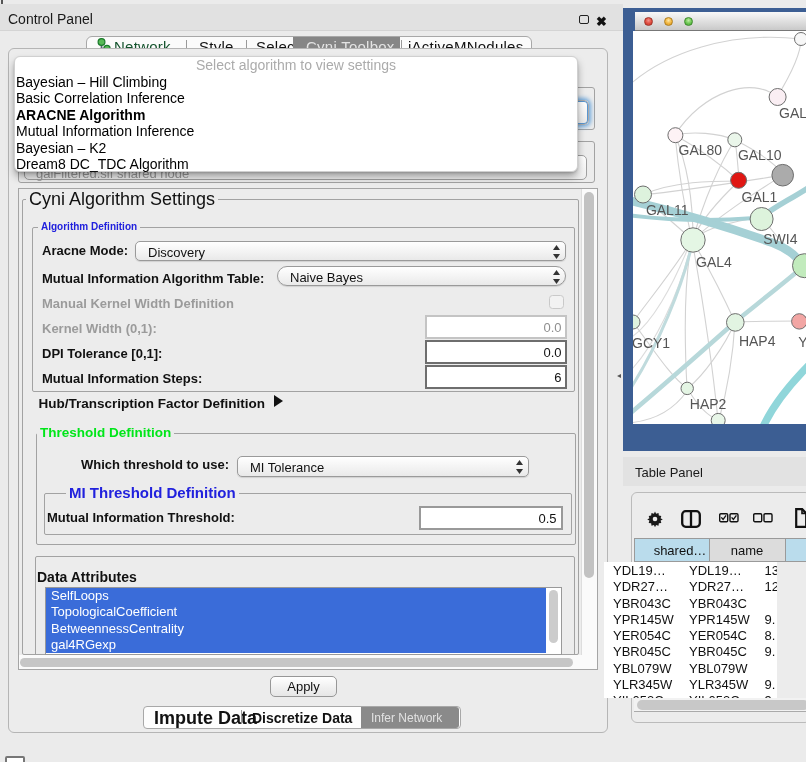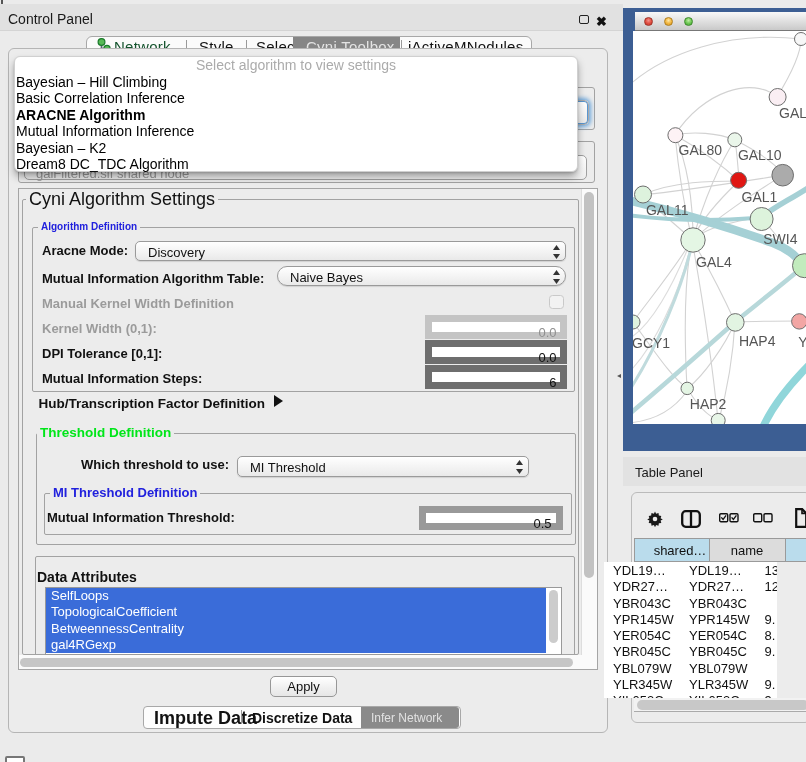--- a/index.html
+++ b/index.html
@@ -2,21 +2,21 @@
 <html><head>
 <meta charset="utf-8">
 <style>
 * { margin:0; padding:0; box-sizing:border-box; }
 html,body { width:806px; height:762px; background:#ebebeb; font-family:"Liberation Sans", sans-serif; }
 #stage { position:relative; width:806px; height:762px; overflow:hidden; }
 .abs { position:absolute; }
 .b { font-weight:bold; }
 .lbl { position:absolute; font-size:13px; line-height:13px; font-weight:bold; color:#111; white-space:nowrap; }
 .gray { color:#9b9b9b; }
-.field { position:absolute; background:#fff; border:7px solid #0369a1; font-size:13px; text-align:right; padding-right:5px; color:#111; }
+.field { position:absolute; background:#fff; border:2px solid #0369a1; font-size:13px; text-align:right; padding-right:5px; color:#111; }
 .combo { position:absolute; border:1px solid #9a9a9a; border-radius:5px; background:linear-gradient(#ffffff,#f2f2f2 60%,#e9e9e9); box-shadow:0 1px 1px rgba(0,0,0,0.12); }
 .combo .ctext { position:absolute; left:12px; top:3px; font-size:13px; color:#111; white-space:nowrap; }
 .combo .arr { position:absolute; right:4px; top:2px; width:9px; height:16px; }
 .gbox { position:absolute; border:1px solid #a2a2a2; border-radius:3px; }
 .gtitle { position:absolute; background:#ececec; padding:0 3px; white-space:nowrap; line-height:14px; }
 </style>
 </head>
 <body>
 <div id="stage">
 
@@ -98,29 +98,29 @@
 <div class="lbl" style="left:38.5px;top:397px;font-size:13.5px;">Hub/Transcription Factor Definition</div>
 <svg class="abs" style="left:272px;top:394px;" width="12" height="14" viewBox="0 0 12 14">
       <path d="M2 1 L11 7 L2 13 Z" fill="#111"></path>
     </svg>
 
 <div class="gbox" style="left:36px;top:433px;width:540px;height:112px;border-radius:2px;"></div>
 <div class="gtitle b" style="left:37px;top:426px;font-size:13.5px;color:#00e619;">Threshold Definition</div>
 
 <div class="lbl" style="left:81px;top:458.2px;">Which threshold to use:</div>
 <div class="combo" style="left:237px;top:456px;width:292px;height:21px;">
-  <div class="ctext">MI Threshold</div>
+  <div class="ctext">MI Tolerance</div>
   <svg class="arr" viewBox="0 0 9 16">
         <path d="M4.5 1 L8 6 L1 6 Z" fill="#333"></path>
         <path d="M4.5 15 L8 10 L1 10 Z" fill="#333"></path>
       </svg>
 </div>
 
 <div class="gbox" style="left:44px;top:493px;width:528px;height:42px;border-radius:2px;"></div>
-<div class="gtitle b" style="left:50px;top:485.5px;font-size:13px;color:#2121dd;">MI Threshold Definition</div>
+<div class="gtitle b" style="left:66px;top:485.5px;font-size:15px;color:#2121dd;">MI Threshold Definition</div>
 <div class="lbl" style="left:47px;top:510.5px;">Mutual Information Threshold:</div>
 <div class="field" style="left:418.6px;top:506px;width:144px;height:24px;border-color:#999;line-height:22px;padding-right:4px;">0.5</div>
 
 <div class="gbox" style="left:35px;top:556px;width:540px;height:113px;border-radius:2px;"></div>
 <div class="lbl" style="left:37px;top:570.8px;font-size:14px;">Data Attributes</div>
 <div class="abs" style="left:45px;top:587px;width:517px;height:68px;border:1px solid #999;background:#fff;"></div>
 <div class="abs" style="left:46px;top:588px;width:500px;height:65px;background:#3a6cd9;"></div>
 <div class="abs" style="left:51px;top:588px;font-size:13px;color:#fff;line-height:16.3px;">SelfLoops<br>TopologicalCoefficient<br>BetweennessCentrality<br>gal4RGexp</div>
 <div class="abs" style="left:549px;top:590px;width:9px;height:53px;background:#cccccc;border-radius:5px;"></div>
 

